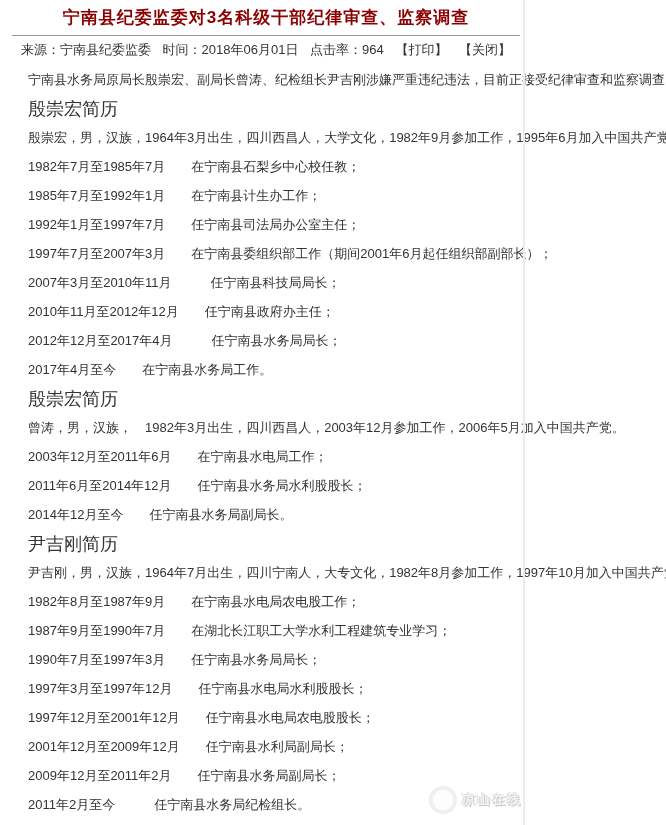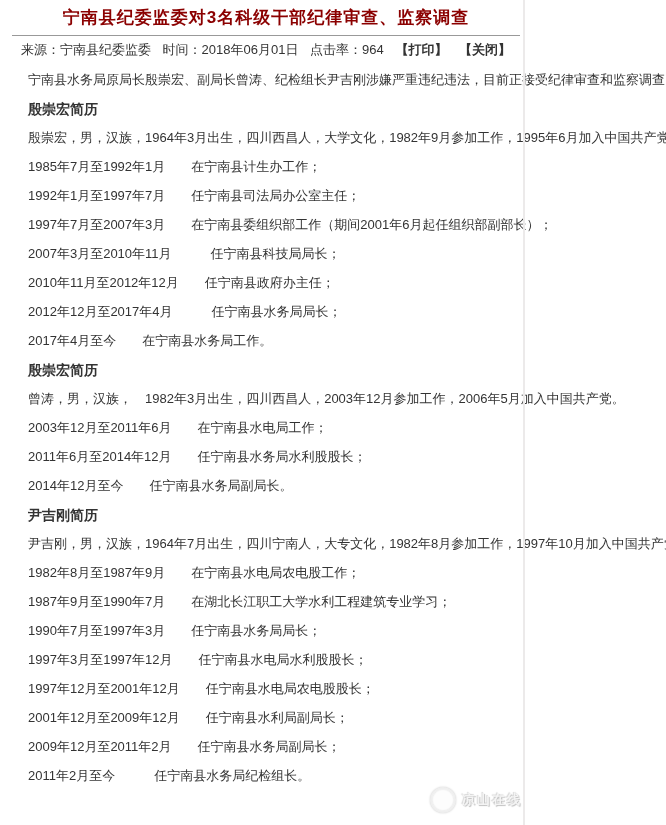--- a/index.html
+++ b/index.html
@@ -21,29 +21,29 @@
   .rule {
     border: none; border-top: 1px solid #999999;
     margin: 6px 12px 0 12px; height: 0;
   }
   .meta {
     margin-top: 7px; font-size: 13px; line-height: 14px;
     color: #333333; text-align: center; white-space: nowrap;
   }
   .meta .part { margin: 0 4px; }
   .meta .part.wide-gap { margin-right: 4px; font-family: Liberation Serif, serif; }
-  .meta .link { cursor: pointer; font-weight: bold; }
+  .meta .link { cursor: pointer; }
 
   .content { margin-top: 16px; padding: 0 28px; }
   .line {
     font-size: 13px; line-height: 13px; margin: 0 0 16px 0;
     white-space: nowrap; color: #333333;
   }
   .sec-h {
-    font-size: 14px; line-height: 14px; font-weight: bold;
+    font-size: 18px; line-height: 14px; font-weight: normal;
     margin: 2px 0 15px 0; color: #333333;
   }
 
   .right-edge {
     position: absolute; top: 0; right: 7px; width: 2px; height: 100%;
     background: #eceaea;
   }
 
   .watermark {
     position: absolute; right: 10px; bottom: 12px;
@@ -77,20 +77,21 @@
       <span class="part link">【关闭】</span>
     </div>
   </div>
 
   <div class="content">
 
     <p class="line">宁南县水务局原局长殷崇宏、副局长曾涛、纪检组长尹吉刚涉嫌严重违纪违法，目前正接受纪律审查和监察调查。</p>
 
     <p class="sec-h">殷崇宏简历</p>
     <p class="line">殷崇宏，男，汉族，1964年3月出生，四川西昌人，大学文化，1982年9月参加工作，1995年6月加入中国共产党。</p>
+    <p class="line">1982年7月至1985年7月　　在宁南县石梨乡中心校任教；</p>
     <p class="line">1985年7月至1992年1月　　在宁南县计生办工作；</p>
     <p class="line">1992年1月至1997年7月　　任宁南县司法局办公室主任；</p>
     <p class="line">1997年7月至2007年3月　　在宁南县委组织部工作（期间2001年6月起任组织部副部长）；</p>
     <p class="line">2007年3月至2010年11月　　　任宁南县科技局局长；</p>
     <p class="line">2010年11月至2012年12月　　任宁南县政府办主任；</p>
     <p class="line">2012年12月至2017年4月　　　任宁南县水务局局长；</p>
     <p class="line">2017年4月至今　　在宁南县水务局工作。</p>
 
     <p class="sec-h">殷崇宏简历</p>
     <p class="line">曾涛，男，汉族，　1982年3月出生，四川西昌人，2003年12月参加工作，2006年5月加入中国共产党。</p>

